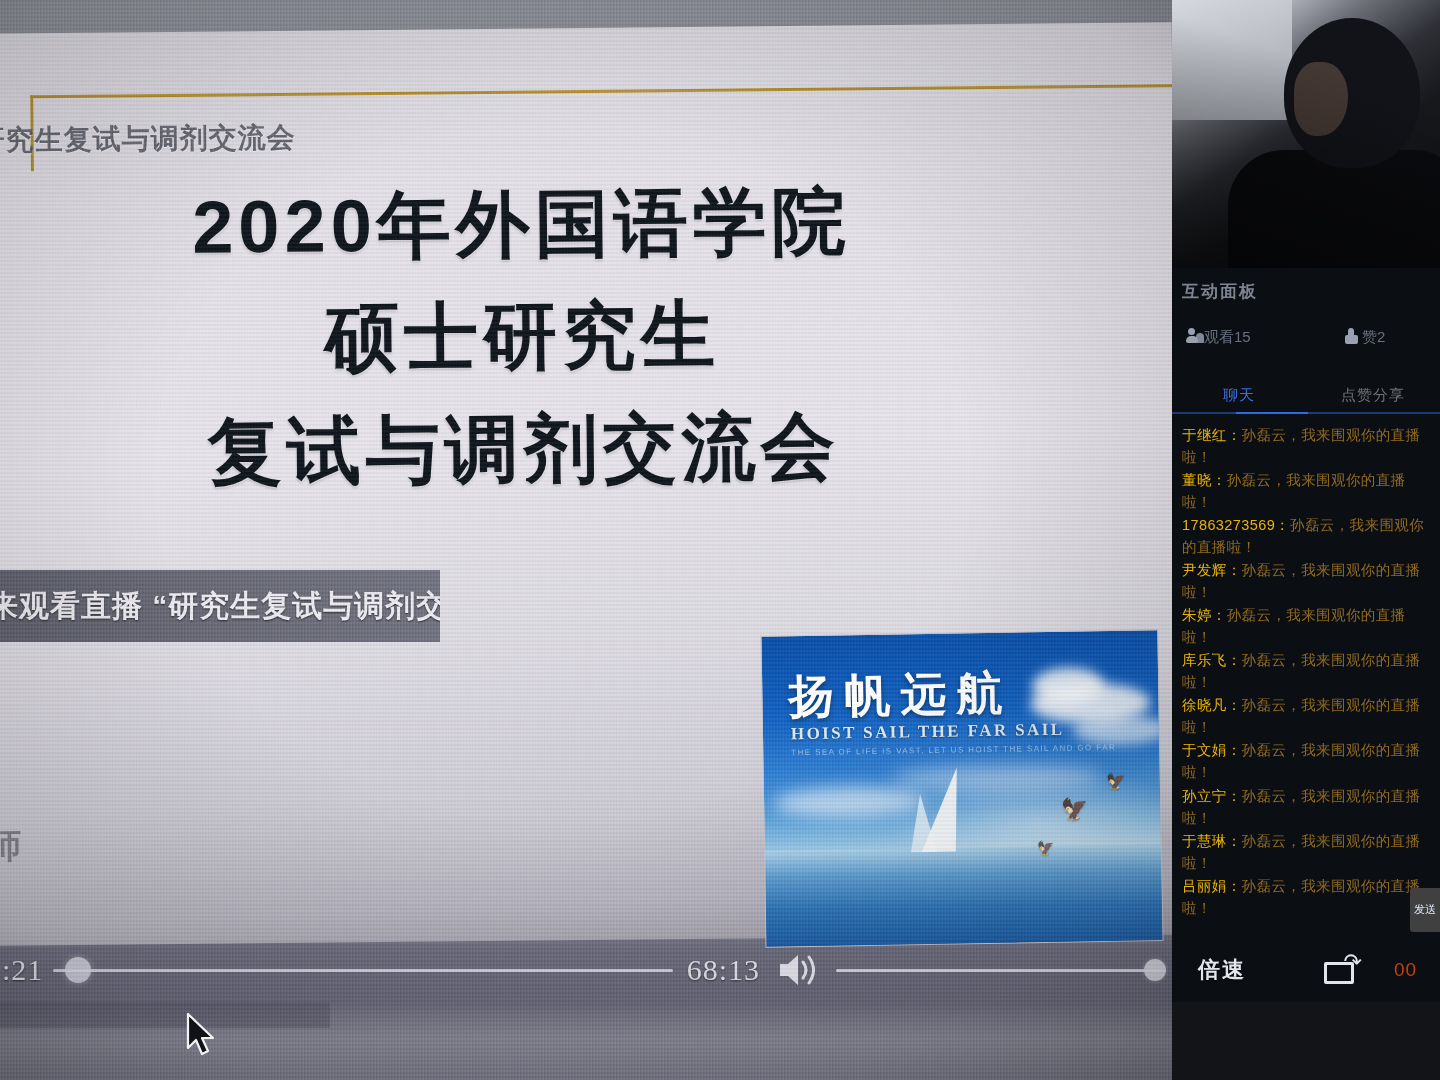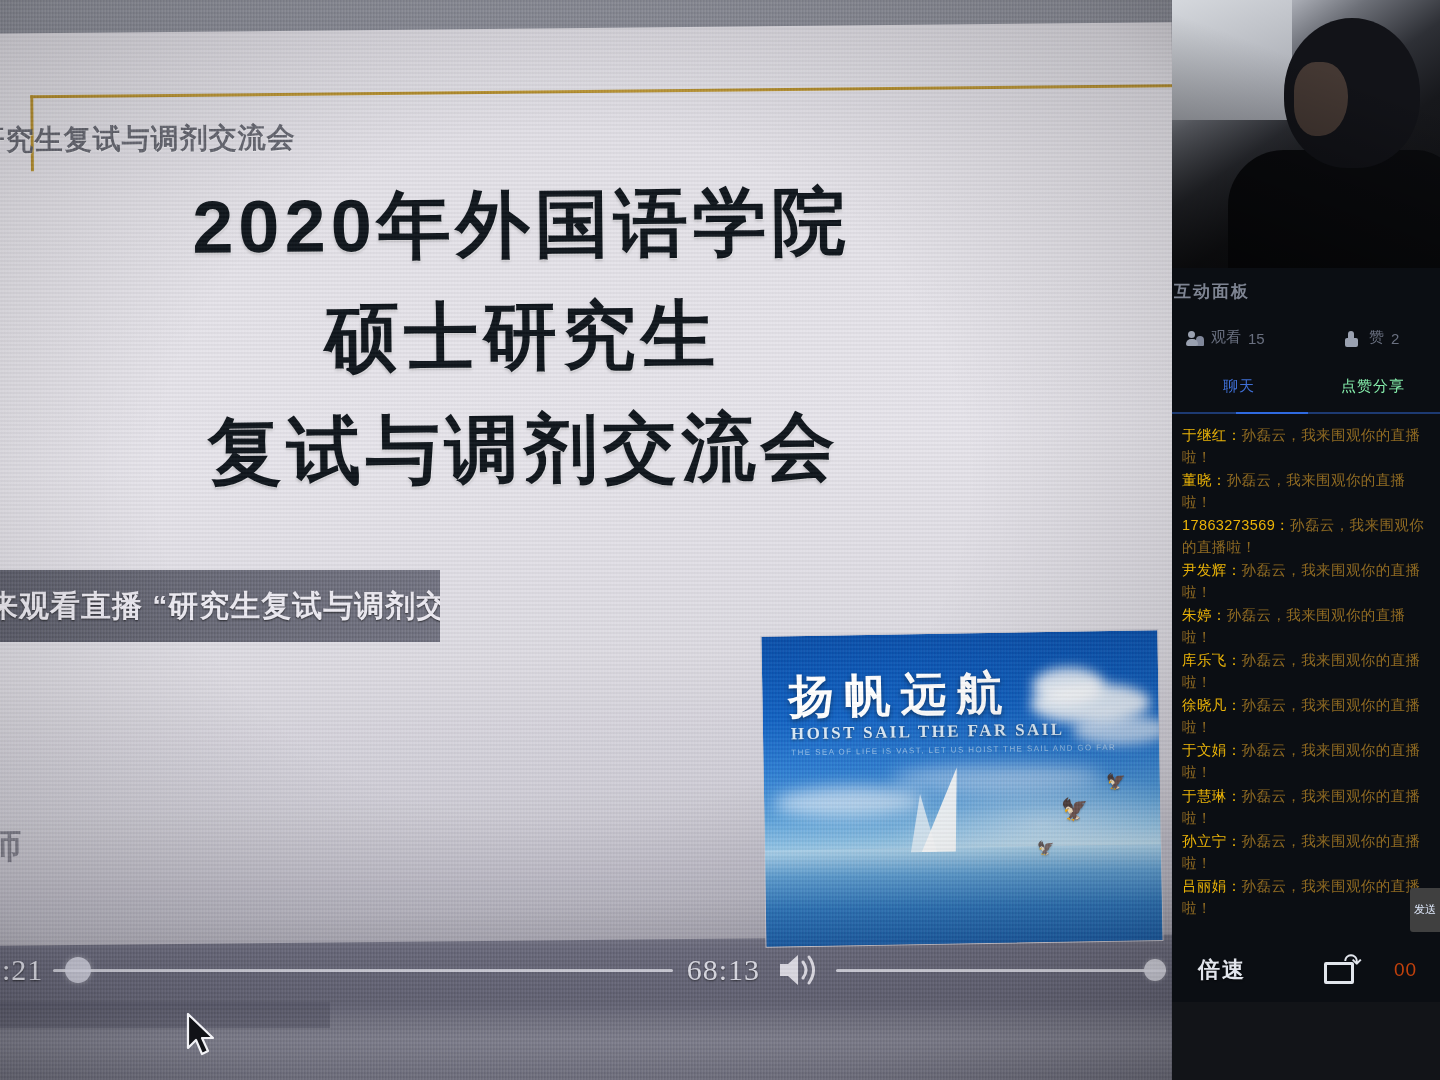--- a/index.html
+++ b/index.html
@@ -186,49 +186,49 @@
             border-radius:50% 50% 46% 46%; background:#121318; }
   .wc-face{ position:absolute; left:122px; top:62px; width:54px; height:74px;
             border-radius:40% 46% 52% 40%; background:#4e4038; opacity:.85;}
   .wc-body{ position:absolute; left:56px; top:150px; width:230px; height:130px;
             border-radius:56px 42px 0 0; background:#0a0b0e;}
   .wc-dark{ position:absolute; inset:0;
             background:linear-gradient(200deg,rgba(0,0,0,0) 30%,rgba(0,0,0,.6) 100%);}
 
   .panel-head{
     position:absolute; left:0; top:268px; width:268px; height:46px;
-    display:flex; align-items:center; padding-left:2px;
+    display:flex; align-items:center; padding-left:10px;
   }
   .panel-head span{ color:#7e8492; font-size:17px; font-weight:700; letter-spacing:2px; }
 
   .stats{
     position:absolute; left:0; top:316px; width:268px; height:42px;
     display:flex; align-items:center; color:#6a7080; font-size:15px;
   }
-  .stat{ display:flex; align-items:flex-end; gap:7px; }
+  .stat{ display:flex; align-items:flex-start; }
   .stat.s1{ margin-left:14px; width:120px; }
   .stat.s2{ margin-left:38px; }
   .ic{ width:18px; height:16px; position:relative; display:inline-block; }
   .ic-people::before{ content:""; position:absolute; left:2px; top:0; width:7px; height:7px;
      border-radius:50%; background:#9aa1b0;}
   .ic-people::after{ content:""; position:absolute; left:0; bottom:1px; width:12px; height:7px;
      border-radius:5px 5px 2px 2px; background:#9aa1b0;}
   .ic-people i{ position:absolute; right:0; bottom:1px; width:8px; height:10px;
      border-radius:4px 4px 1px 1px; background:#80879a;}
   .ic-thumb::before{ content:""; position:absolute; left:1px; bottom:0; width:13px; height:9px;
      border-radius:2px; background:#9aa1b0;}
   .ic-thumb::after{ content:""; position:absolute; left:4px; top:0; width:6px; height:8px;
      border-radius:3px 3px 0 0; background:#9aa1b0;}
 
   .tabs{
     position:absolute; left:0; top:368px; width:268px; height:46px;
-    display:flex; align-items:center;
+    display:flex; align-items:flex-end;
   }
   .tab{ flex:1; text-align:center; font-size:15px; padding-bottom:9px;
-        color:#86efac; letter-spacing:1px; }
+        color:#737373; letter-spacing:1px; }
   .tab.active{ color:#3f6fd6; }
   .tab-underline{
     position:absolute; left:0; bottom:0; width:268px; height:2px; background:#1d3a72;
   }
   .tab-active-bar{
     position:absolute; left:64px; bottom:0; width:72px; height:2px; background:#2f6ae0;
   }
 
   .chat{
     position:absolute; left:0; top:418px; width:268px; height:500px;
@@ -386,22 +386,22 @@
 
     <div class="chat" id="chat-list">
         <div class="msg"><span class="nm">于继红：</span><span class="bd">孙磊云，我来围观你的直播啦！</span></div>
         <div class="msg"><span class="nm">董晓：</span><span class="bd">孙磊云，我来围观你的直播啦！</span></div>
         <div class="msg"><span class="nm">17863273569：</span><span class="bd">孙磊云，我来围观你的直播啦！</span></div>
         <div class="msg"><span class="nm">尹发辉：</span><span class="bd">孙磊云，我来围观你的直播啦！</span></div>
         <div class="msg"><span class="nm">朱婷：</span><span class="bd">孙磊云，我来围观你的直播啦！</span></div>
         <div class="msg"><span class="nm">库乐飞：</span><span class="bd">孙磊云，我来围观你的直播啦！</span></div>
         <div class="msg"><span class="nm">徐晓凡：</span><span class="bd">孙磊云，我来围观你的直播啦！</span></div>
         <div class="msg"><span class="nm">于文娟：</span><span class="bd">孙磊云，我来围观你的直播啦！</span></div>
+        <div class="msg"><span class="nm">孙立宁：</span><span class="bd">孙磊云，我来围观你的直播啦！</span></div>
         <div class="msg"><span class="nm">于慧琳：</span><span class="bd">孙磊云，我来围观你的直播啦！</span></div>
-        <div class="msg"><span class="nm">孙立宁：</span><span class="bd">孙磊云，我来围观你的直播啦！</span></div>
         <div class="msg"><span class="nm">吕丽娟：</span><span class="bd">孙磊云，我来围观你的直播啦！</span></div>
       </div>
 
     <div class="send-btn">发送</div>
 
     <div class="panel-foot">
       <div class="speed">倍速</div>
       <div class="rot">
         <div class="bx"></div>
         <div class="ar">↷</div>

